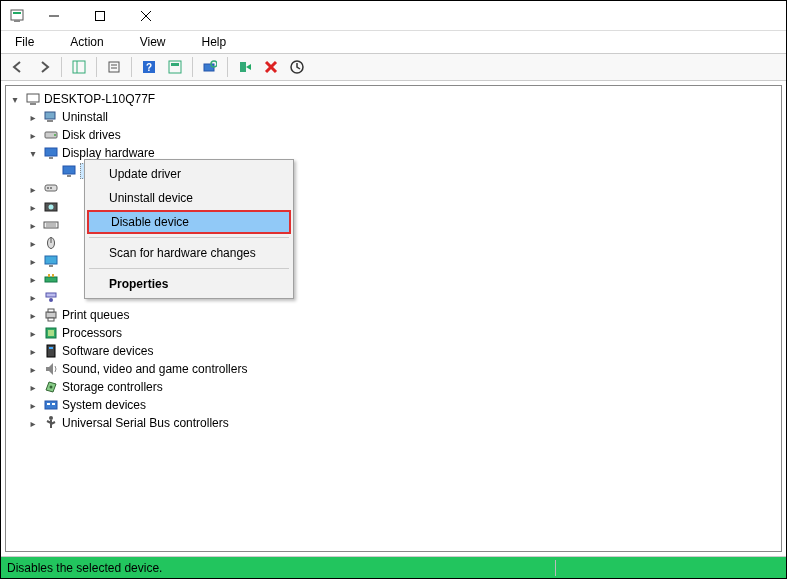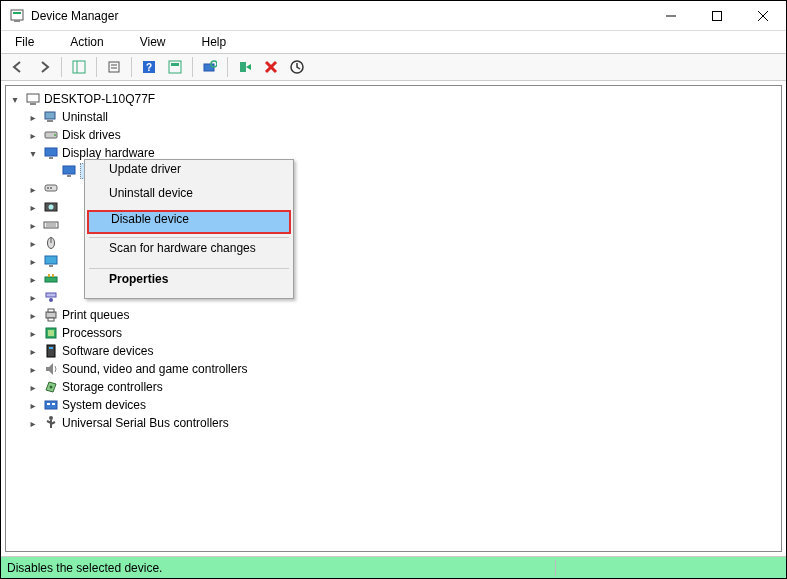--- a/index.html
+++ b/index.html
@@ -16,40 +16,39 @@
 .tool-btn { width: 22px; height: 22px; display: flex; align-items: center; justify-content: center; border: 1px solid transparent; }
 .tree-area { flex: 1; border: 1px solid #888; margin: 4px; position: relative; background: #fff; overflow: hidden; }
 .tree { padding: 4px 2px; }
 .node { display: flex; align-items: center; height: 18px; white-space: nowrap; }
 .caret { width: 14px; height: 14px; display: flex; align-items: center; justify-content: center; color: #555; font-size: 10px; }
 .caret.empty { visibility: hidden; }
 .dev-icon { width: 16px; height: 16px; margin: 0 3px; display: flex; align-items: center; justify-content: center; }
 .children { margin-left: 18px; }
 .sel-highlight { background: #cce8ff; border: 1px dotted #888; }
 .context-menu { position: absolute; left: 78px; top: 73px; width: 210px; background: #f2f2f2; border: 1px solid #a0a0a0; box-shadow: 2px 2px 3px rgba(0,0,0,0.25); padding: 2px; }
-.ctx-item { height: 24px; display: flex; align-items: flex-start; padding: 0 8px 0 22px; }
+.ctx-item { height: 24px; display: flex; align-items: center; padding: 0 8px 0 22px; }
 .ctx-item.highlighted { background: #91c9f7; border: 2px solid #e03030; }
 .ctx-item.bold { font-weight: bold; }
 .ctx-sep { height: 1px; background: #ccc; margin: 3px 2px; }
-.statusbar { height: 22px; border-top: 1px solid #ccc; display: flex; align-items: center; padding: 0 6px; background: #86efac; font-size: 12px; }
+.statusbar { height: 22px; border-top: 1px solid #ccc; display: flex; align-items: center; padding: 0 6px; background: #22c55e; font-size: 12px; }
 .status-sep { width: 1px; height: 16px; background: #bbb; margin: 0 4px; }
 svg { display: block; }
 </style>
 </head>
 <body>
 
 <div class="titlebar">
   <span class="app-icon">
     <svg width="16" height="16">
         <rect x="2" y="2" width="12" height="10" fill="#fff" stroke="#555"></rect>
         <rect x="4" y="4" width="8" height="2" fill="#2a6"></rect>
         <rect x="5" y="12" width="6" height="2" fill="#888"></rect>
       </svg>
   </span>
-  <span class="title">Device Manager</span>
   <div class="win-controls">
     <div class="win-btn">
         <svg width="10" height="10">
           <line x1="0" y1="5" x2="10" y2="5" stroke="#000"></line>
         </svg>
       </div>
     <div class="win-btn">
         <svg width="10" height="10">
           <rect x="0.5" y="0.5" width="9" height="9" fill="none" stroke="#000"></rect>
         </svg>

